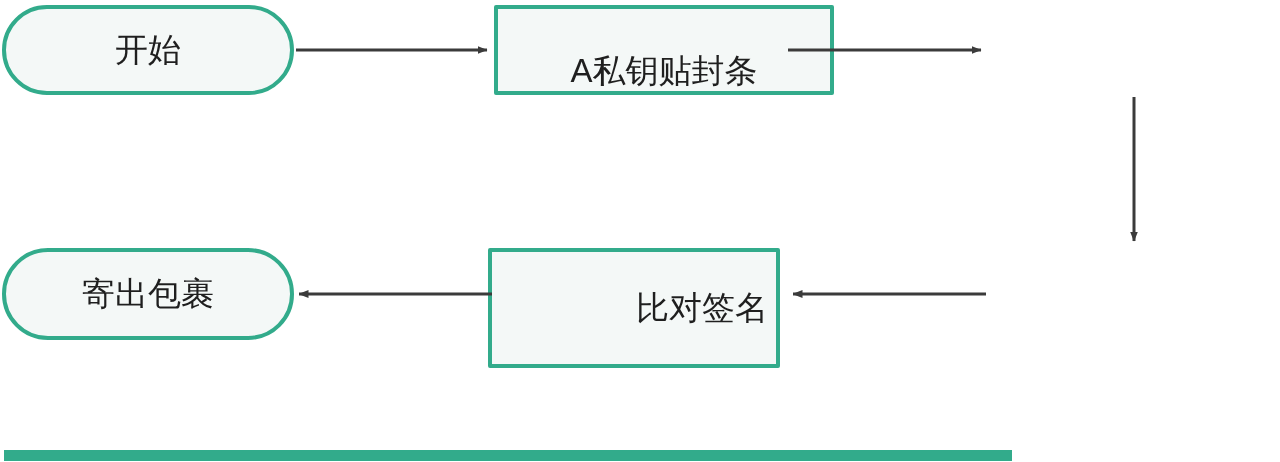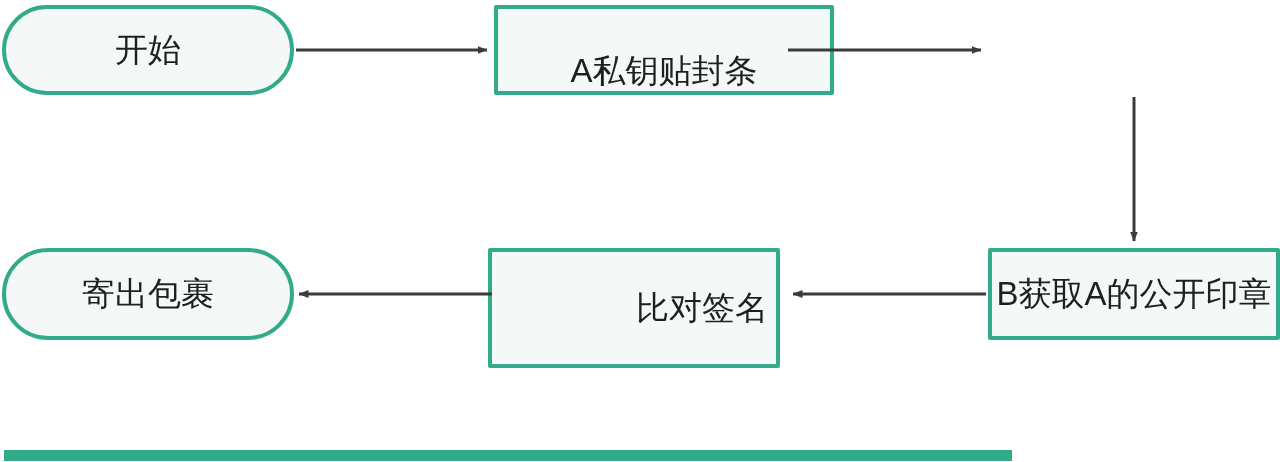--- a/index.html
+++ b/index.html
@@ -61,23 +61,20 @@
 
   <div class="node terminal" style="left:2px; top:5px; width:292px; height:90px;">
     <span class="node-label">开始</span>
   </div>
 
   <div class="node process" style="left:494px; top:5px; width:340px; height:90px;align-items:flex-end;">
     <span class="node-label">A私钥贴封条</span>
   </div>
 
 
-  <div class="node process" style="left:988px; top:248px; width:292px; height:92px;">
-    <span class="node-label">B获取A的公开印章</span>
-  </div>
 
   <div class="node process" style="left:488px; top:248px; width:292px; height:120px;justify-content:flex-end;">
     <span class="node-label">比对签名</span>
   </div>
 
   <div class="node terminal" style="left:2px; top:248px; width:292px; height:92px;">
     <span class="node-label">寄出包裹</span>
   </div>
 
   <div class="edge" style="left:0; top:0; width:1280px; height:462px;">

